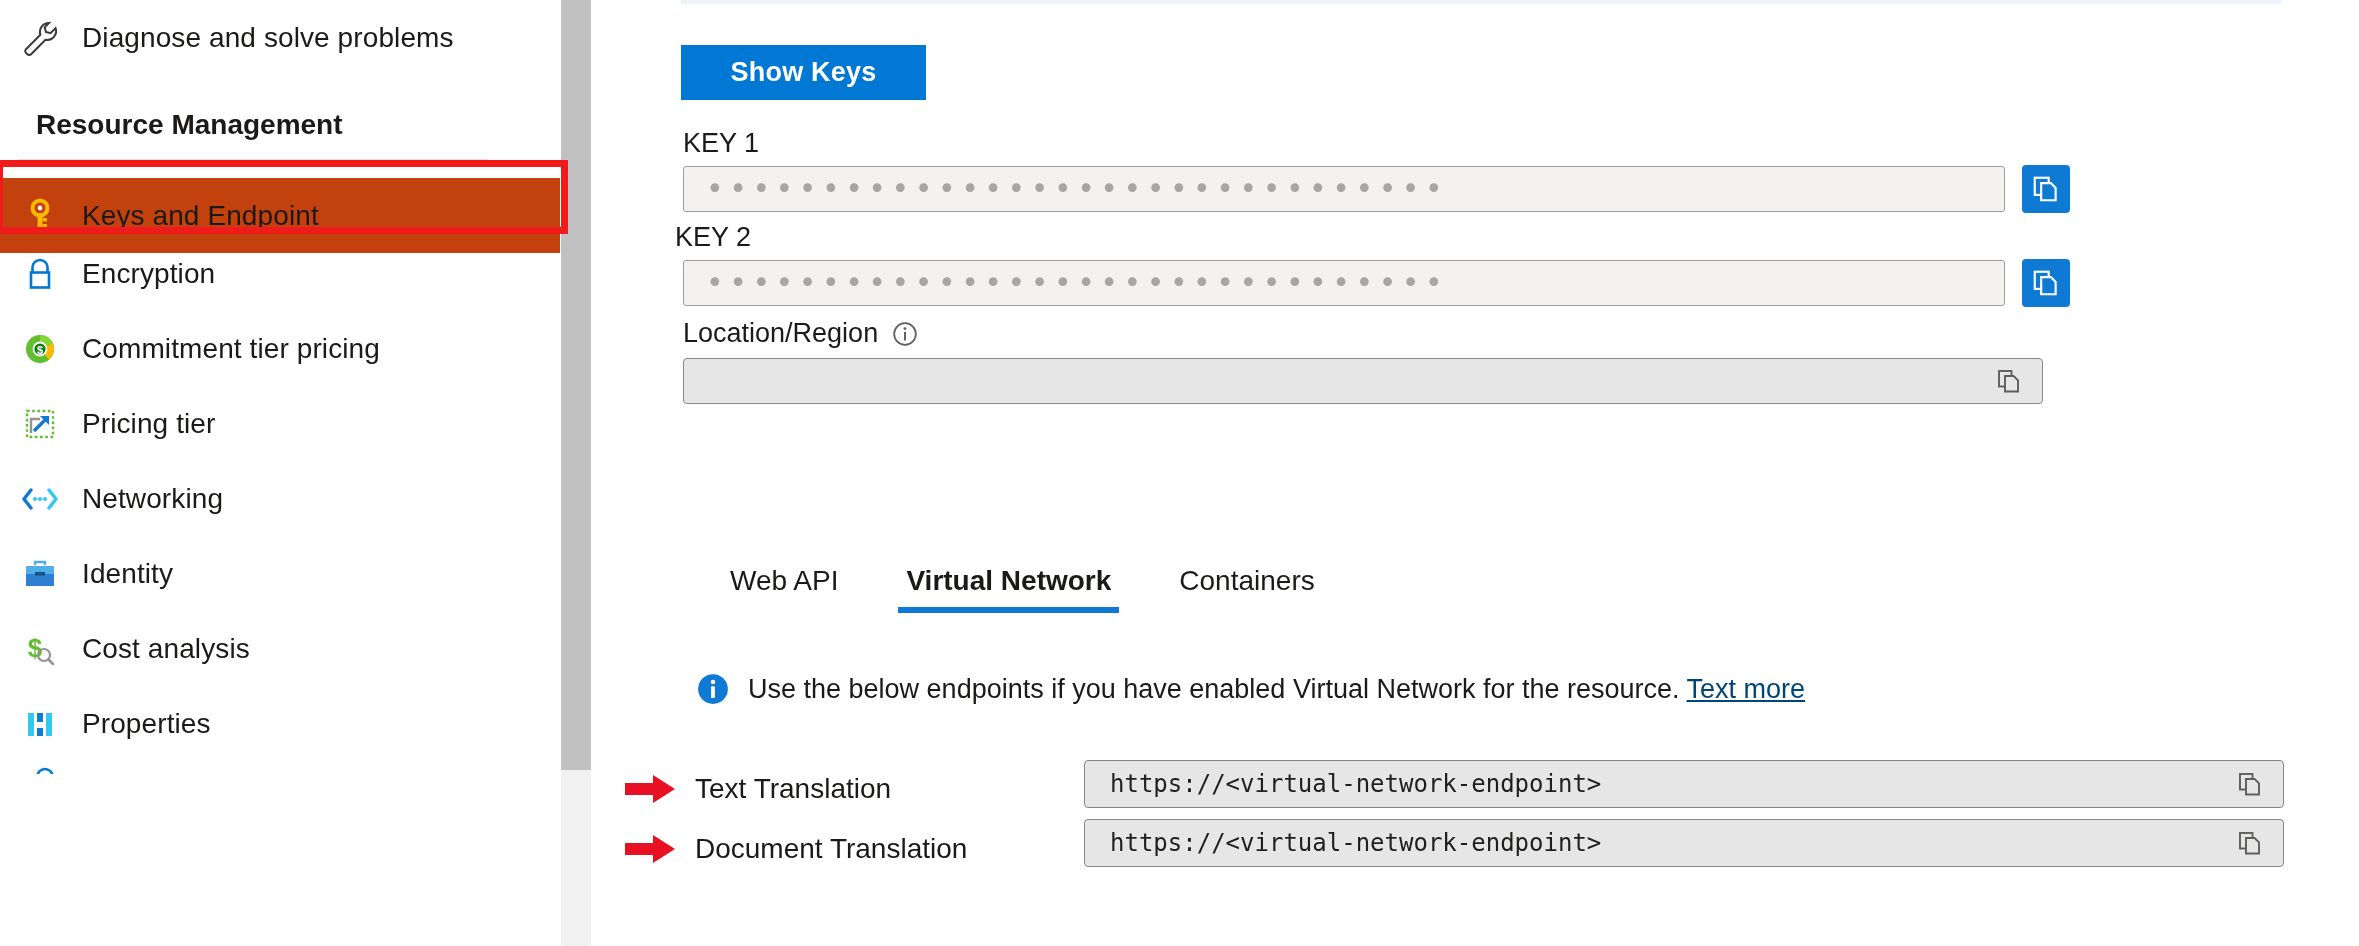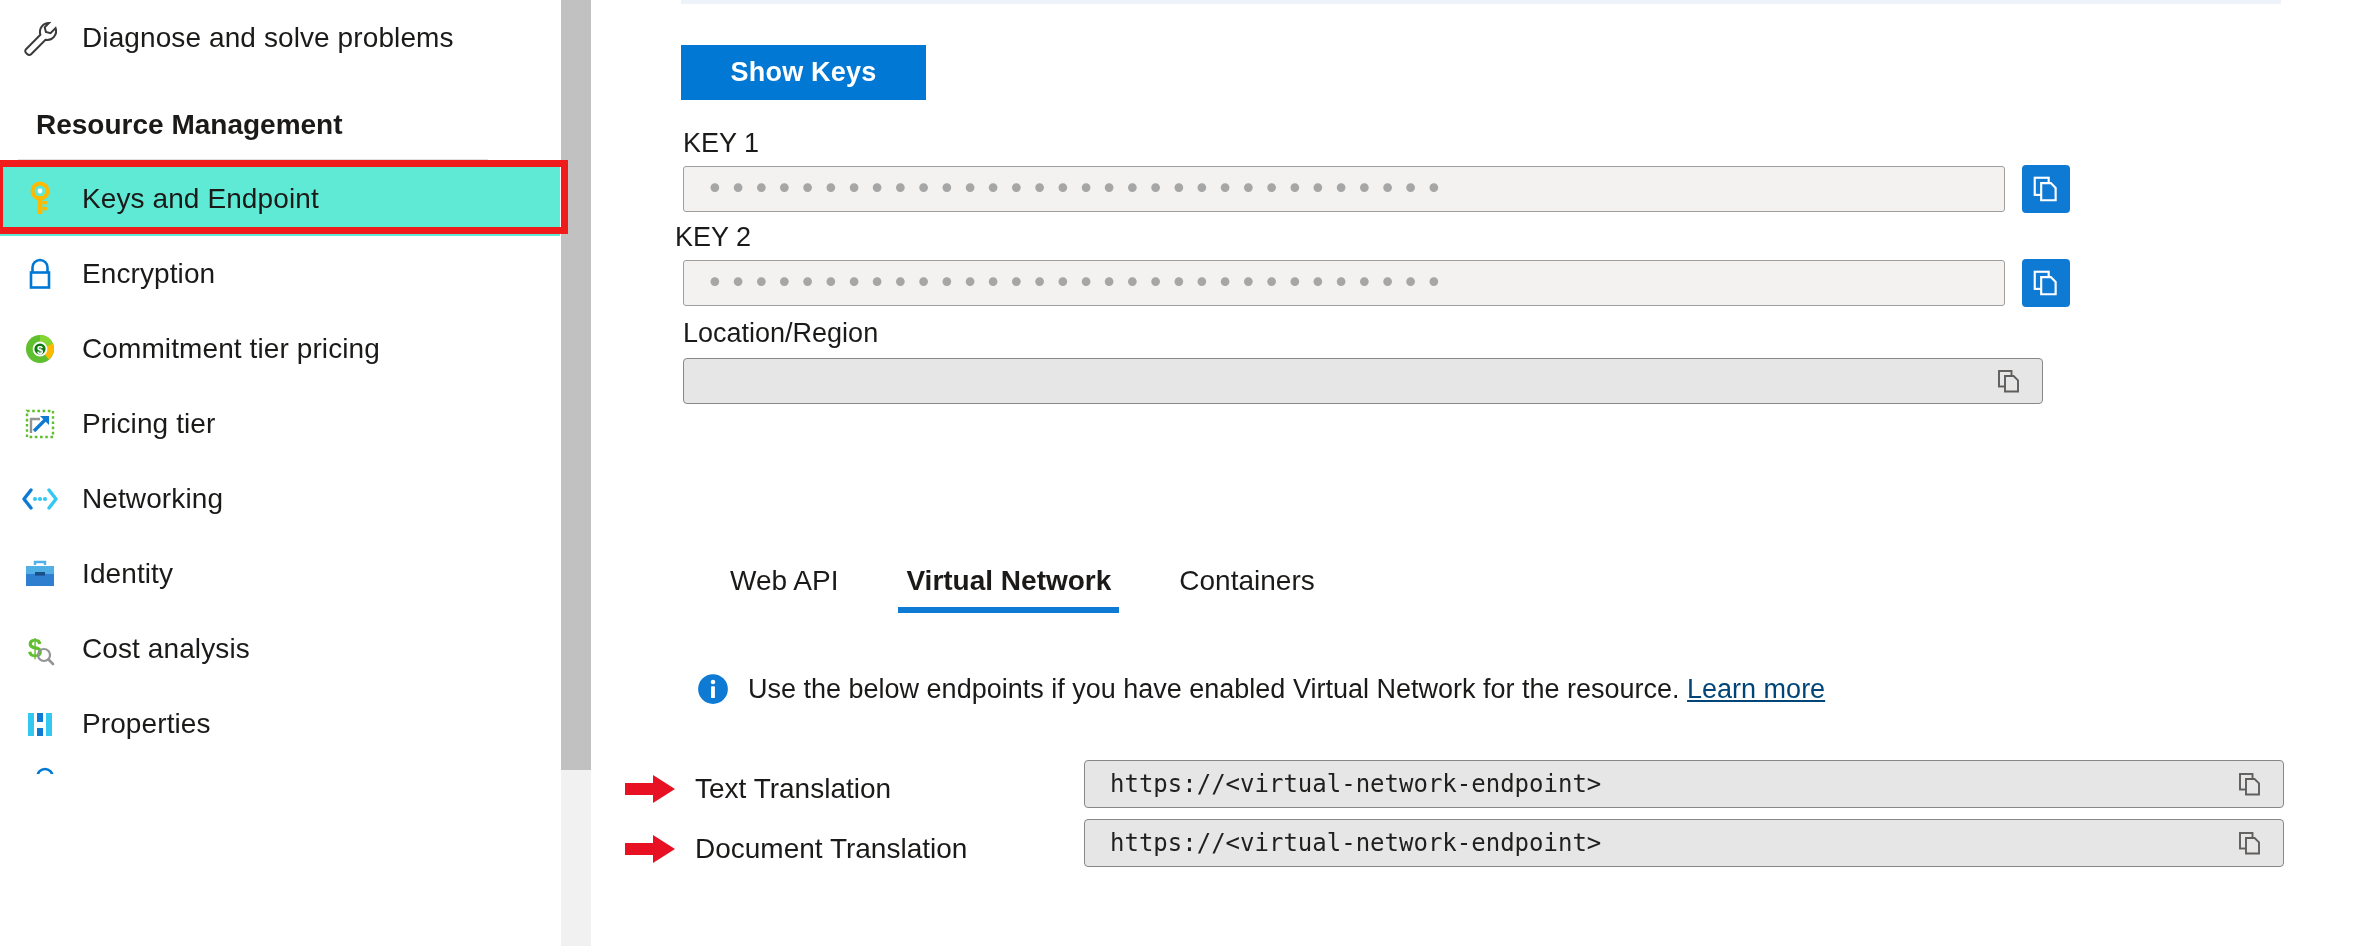--- a/index.html
+++ b/index.html
@@ -43,21 +43,22 @@
     justify-content: center;
     margin-right: 20px;
   }
   .nav-item .lbl {
     font-size: 28px;
     color: #1b1a19;
     letter-spacing: 0.1px;
     white-space: nowrap;
   }
   .nav-item.selected {
-    background: #5eead4;
+    background: #c2410c;
+    margin-top: 17px;
   }
   .section-head {
     font-size: 28px;
     font-weight: bold;
     color: #1b1a19;
     padding-left: 36px;
     height: 60px;
     display: flex;
     align-items: center;
   }
@@ -427,21 +428,21 @@
   <div class="readonly-field" style="left:92px; top:260px; width:1322px; height:46px;">
     <span class="dots">••••••••••••••••••••••••••••••••</span>
   </div>
   <div class="copy-btn-blue" style="left:1431px; top:259px;">
     <svg width="30" height="30" viewBox="0 0 28 28">
       <rect x="3.5" y="3.5" width="13" height="16" fill="none" stroke="#ffffff" stroke-width="2"></rect>
       <path d="M9.5 8.5 h9 l4.5 4.5 v11.5 h-13.5 z" fill="#0f7ad4" stroke="#ffffff" stroke-width="2"></path>
     </svg>
   </div>
 
-  <div class="field-label" style="left:92px; top:318px; display:flex; align-items:center; gap:14px;flex-direction:column;">
+  <div class="field-label" style="left:92px; top:318px; display:flex; align-items:center; gap:14px;">
     <span>Location/Region</span>
     <span style="display:inline-flex;">
       <svg width="26" height="26" viewBox="0 0 24 24">
         <circle cx="12" cy="12" r="10" fill="none" stroke="#605e5c" stroke-width="1.6"></circle>
         <circle cx="12" cy="7" r="1.3" fill="#605e5c"></circle>
         <rect x="11.1" y="10" width="1.8" height="8" fill="#605e5c"></rect>
       </svg>
     </span>
   </div>
   <div class="gray-field" style="left:92px; top:358px; width:1360px; height:46px;">
@@ -463,21 +464,21 @@
   <div id="info-banner">
     <span style="display:inline-flex;">
       <svg width="34" height="34" viewBox="0 0 32 32">
         <circle cx="16" cy="16" r="14" fill="#0f7ad4"></circle>
         <circle cx="16" cy="9.5" r="2.1" fill="#ffffff"></circle>
         <rect x="14.2" y="13.5" width="3.6" height="11" rx="0.6" fill="#ffffff"></rect>
       </svg>
     </span>
     <span class="txt">
       <span>Use the below endpoints if you have enabled Virtual Network for the resource.</span>
-      <a>Learn more</a>
+      <a>Text more</a>
     </span>
   </div>
 
   <div class="ep-row" style="top:760px;">
     <span class="ep-arrow">
       <svg width="56" height="36" viewBox="0 0 56 36">
         <path d="M2 12 h28 V4 l22 14 -22 14 v-8 H2 z" fill="#e81123"></path>
       </svg>
     </span>
     <span class="ep-label">Text Translation</span>

